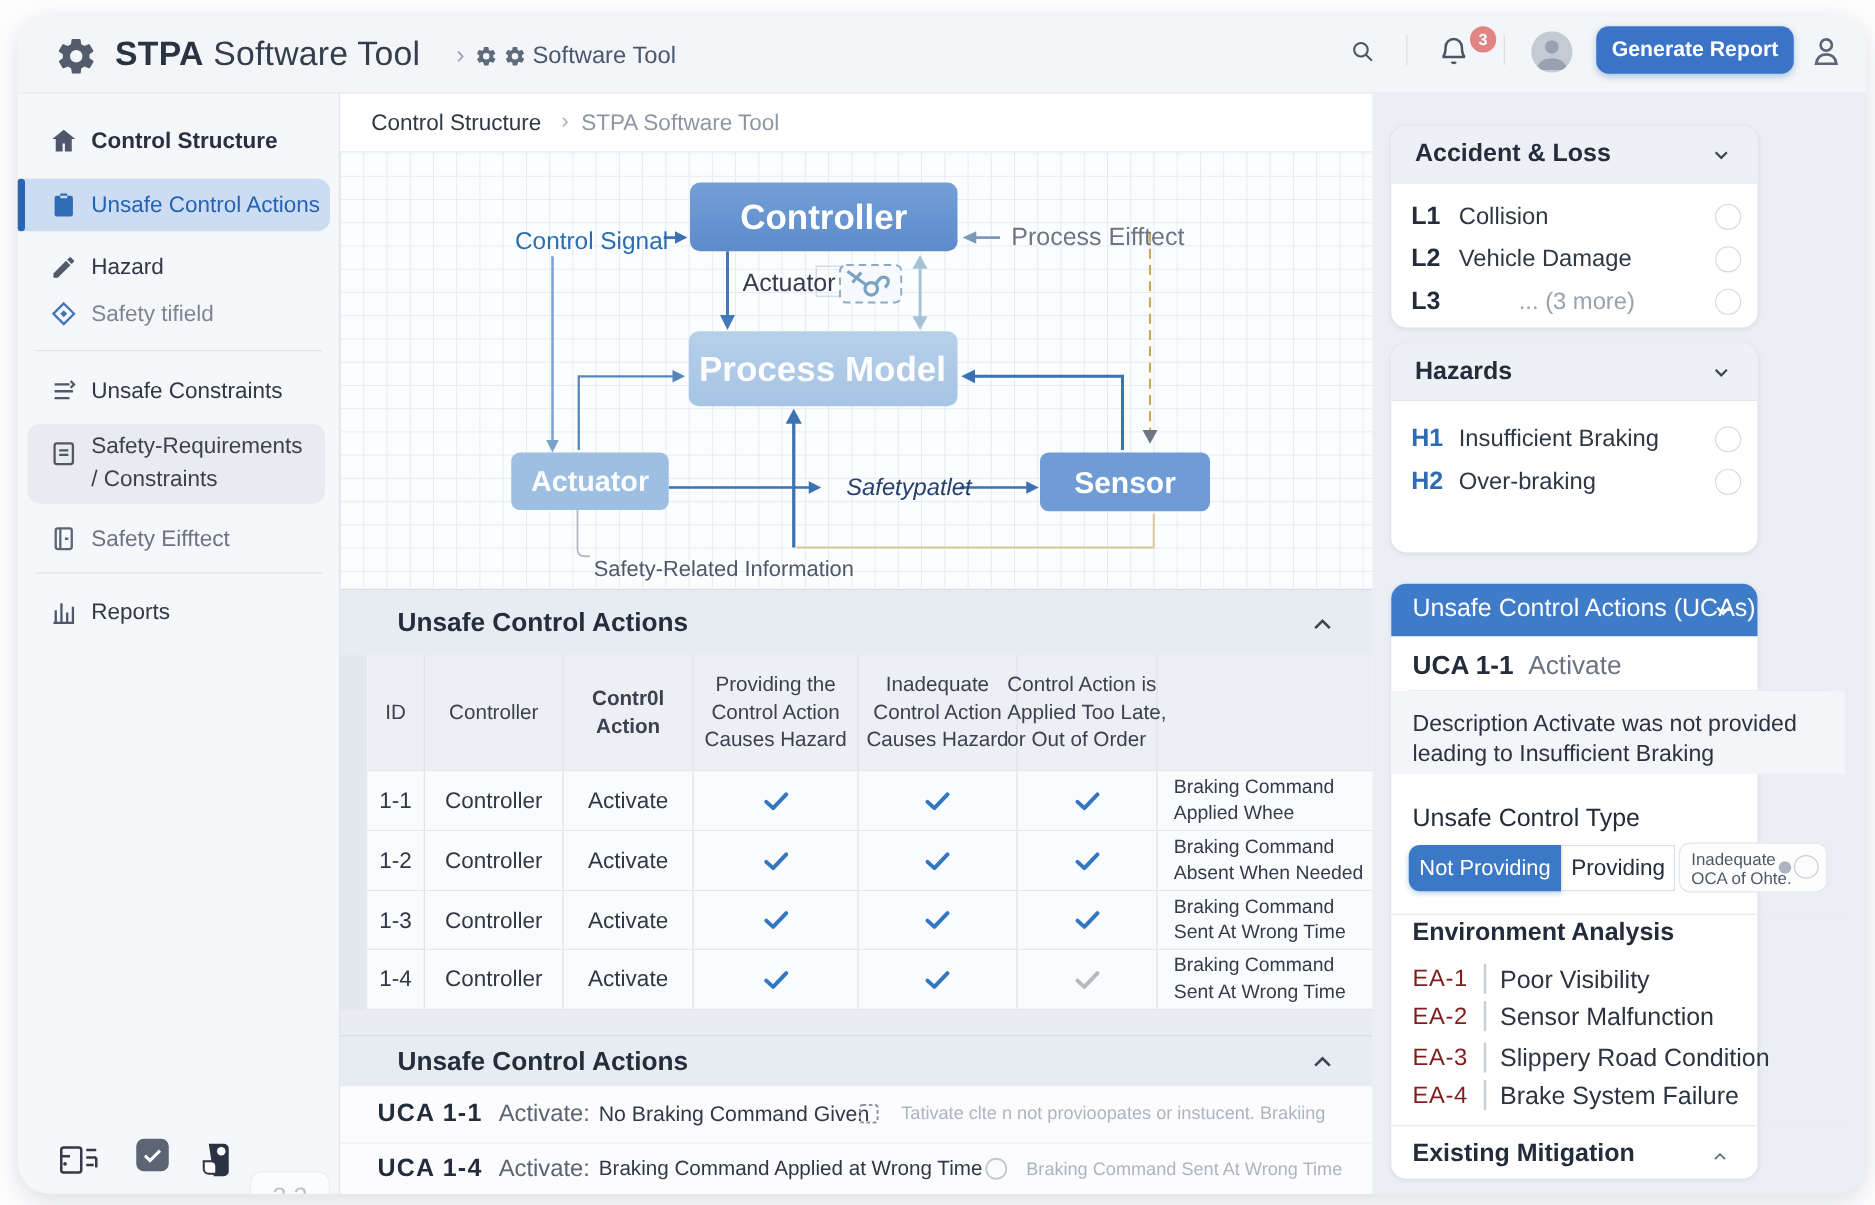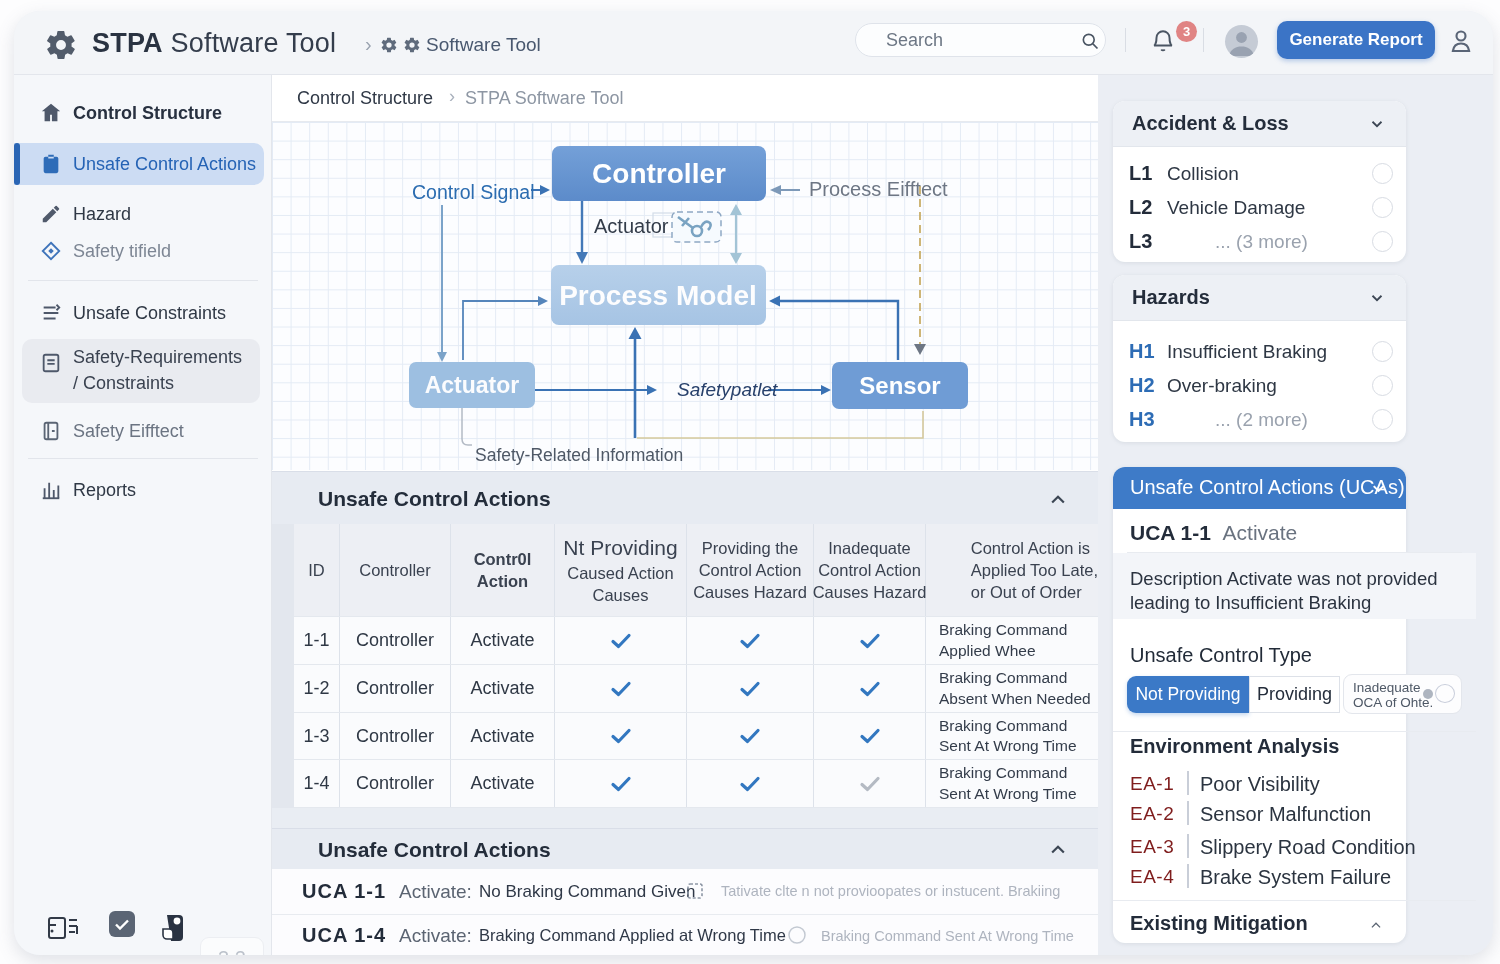--- a/index.html
+++ b/index.html
@@ -87,21 +87,20 @@
       </svg>
     <div class="logo-t"><b>STPA</b> Software Tool</div>
     <div class="crumb-sep">›</div>
     <svg class="abs" style="left:366px;top:25px" width="18" height="18" viewBox="0 0 24 24" fill="#5f6b7c">
         <path d="M19.4 13a7.5 7.5 0 0 0 .1-1 7.5 7.5 0 0 0-.1-1l2.1-1.6a.5.5 0 0 0 .1-.6l-2-3.4a.5.5 0 0 0-.6-.2l-2.5 1a7.7 7.7 0 0 0-1.7-1l-.4-2.6a.5.5 0 0 0-.5-.4h-4a.5.5 0 0 0-.5.4l-.4 2.6a7.7 7.7 0 0 0-1.7 1l-2.5-1a.5.5 0 0 0-.6.2l-2 3.4a.5.5 0 0 0 .1.6L4.5 11a7.5 7.5 0 0 0-.1 1 7.5 7.5 0 0 0 .1 1l-2.1 1.6a.5.5 0 0 0-.1.6l2 3.4a.5.5 0 0 0 .6.2l2.5-1a7.7 7.7 0 0 0 1.7 1l.4 2.6a.5.5 0 0 0 .5.4h4a.5.5 0 0 0 .5-.4l.4-2.6a7.7 7.7 0 0 0 1.7-1l2.5 1a.5.5 0 0 0 .6-.2l2-3.4a.5.5 0 0 0-.1-.6L19.4 13zM12 15.5A3.5 3.5 0 1 1 15.5 12 3.5 3.5 0 0 1 12 15.5z"></path>
       </svg>
     <svg class="abs" style="left:389px;top:25px" width="18" height="18" viewBox="0 0 24 24" fill="#5f6b7c">
         <path d="M19.4 13a7.5 7.5 0 0 0 .1-1 7.5 7.5 0 0 0-.1-1l2.1-1.6a.5.5 0 0 0 .1-.6l-2-3.4a.5.5 0 0 0-.6-.2l-2.5 1a7.7 7.7 0 0 0-1.7-1l-.4-2.6a.5.5 0 0 0-.5-.4h-4a.5.5 0 0 0-.5.4l-.4 2.6a7.7 7.7 0 0 0-1.7 1l-2.5-1a.5.5 0 0 0-.6.2l-2 3.4a.5.5 0 0 0 .1.6L4.5 11a7.5 7.5 0 0 0-.1 1 7.5 7.5 0 0 0 .1 1l-2.1 1.6a.5.5 0 0 0-.1.6l2 3.4a.5.5 0 0 0 .6.2l2.5-1a7.7 7.7 0 0 0 1.7 1l.4 2.6a.5.5 0 0 0 .5.4h4a.5.5 0 0 0 .5-.4l.4-2.6a7.7 7.7 0 0 0 1.7-1l2.5 1a.5.5 0 0 0 .6-.2l2-3.4a.5.5 0 0 0-.1-.6L19.4 13zM12 15.5A3.5 3.5 0 1 1 15.5 12 3.5 3.5 0 0 1 12 15.5z"></path>
       </svg>
     <div class="crumb-txt">Software Tool</div>
-    <div id="search">Search</div>
     <svg class="abs" style="left:1066px;top:20px" width="20" height="20" viewBox="0 0 24 24" fill="none" stroke="#4a5563" stroke-width="2">
         <circle cx="10.5" cy="10.5" r="6.5"></circle>
         <line x1="15.5" y1="15.5" x2="21" y2="21"></line>
       </svg>
     <div class="vdiv" style="left:1111px"></div>
     <svg class="abs" style="left:1136px;top:17px" width="26" height="26" viewBox="0 0 24 24" fill="none" stroke="#4a5563" stroke-width="1.8">
         <path d="M18 9a6 6 0 0 0-12 0c0 6-2.2 7.2-2.2 7.2h16.4S18 15 18 9"></path>
         <path d="M13.6 19.8a1.9 1.9 0 0 1-3.2 0"></path>
       </svg>
     <div id="bell-badge">3</div>
@@ -296,23 +295,20 @@
         <div class="td">
             <span>ID</span>
           </div>
         <div class="td">
             <span>Controller</span>
           </div>
         <div class="td">
             <span style="font-weight:bold">Contr0l<br>Action</span>
           </div>
         <div class="td">
-            <span><span style="font-size:21px">Nt Providing</span><br>Caused Action<br>Causes</span>
-          </div>
-        <div class="td">
             <span>Providing the<br>Control Action<br>Causes Hazard</span>
           </div>
         <div class="td">
             <span>Inadequate<br>Control Action<br>Causes Hazard</span>
           </div>
         <div class="td">
             <span style="text-align:left">Control Action is<br>Applied Too Late,<br>or Out of Order</span>
           </div>
       </div>
       <div class="tr" style="top:93px;height:48px;">
@@ -493,25 +489,20 @@
           </svg>
       </div>
       <div class="litem" style="top:14px">
           <span class="k h">H1</span>
           <span class="v">Insufficient Braking</span>
           <span class="o"></span>
         </div>
       <div class="litem" style="top:14px">
           <span class="k h">H2</span>
           <span class="v">Over-braking</span>
-          <span class="o"></span>
-        </div>
-      <div class="litem" style="top:14px">
-          <span class="k h">H3</span>
-          <span class="v muted">... (2 more)</span>
           <span class="o"></span>
         </div>
     </div>
     <div class="card" style="top:392px; height:476px;">
       <div style="position:relative; height:42px; background:#3e7bc8; border-radius:12px 12px 0 0;">
         <span style="position:absolute; left:17px; top:9px; color:#fff; font-size:20px;">Unsafe Control Actions (UCAs)</span>
         <svg class="abs" style="right:18px;top:12px" width="19" height="19" viewBox="0 0 24 24" fill="none" stroke="#fff" stroke-width="2.6">
             <path d="M6 9l6 6 6-6"></path>
           </svg>
       </div>

